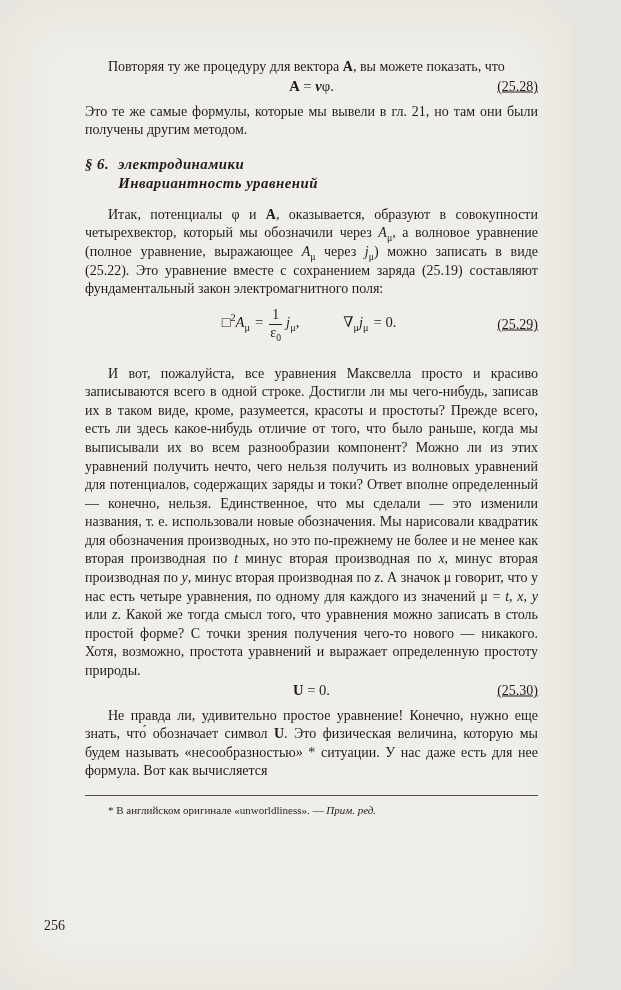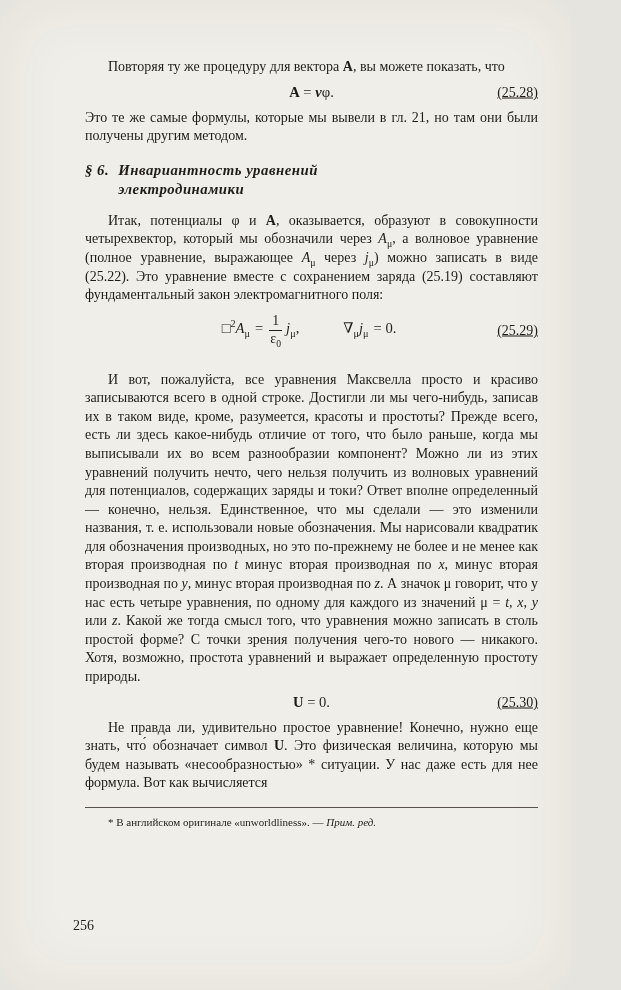--- a/index.html
+++ b/index.html
@@ -23,21 +23,21 @@
   .para.indent { text-indent:23px; }
 
   .i  { font-style:italic; }
   .b  { font-weight:700; }
   .bi { font-weight:700; font-style:italic; }
 
   sub, sup { font-size:0.7em; line-height:0; }
 
   .equation {
     position:relative; text-align:center;
-    font-size:14.6px; margin:6px 0 7px; line-height:19px;
+    font-size:14.6px; margin:0 0 7px; line-height:19px;
   }
   .equation.eq-tall { margin:9px 0 24px; }
   .eq-num {
     position:absolute; right:0; top:50%;
     transform:translateY(-50%); font-size:14px;text-decoration:underline;
   }
   .rel { margin:0 5px; }
 
   .frac {
     display:inline-block; vertical-align:middle;
@@ -59,21 +59,21 @@
 
   .footnote {
     margin-top:14px;
     border-top:1px solid #57524b;
     padding-top:6px;
     font-size:11px; line-height:16px;
     text-align:left; text-indent:23px;
   }
 
   .page-number {
-    position:absolute; left:73px; top:918px;
+    position:absolute; left:44px; top:918px;
     font-size:14px;
   }
 </style>
 </head>
 <body>
 
 <div class="page">
   <div class="column">
 
     <p class="para indent"><span>Повторяя ту же процедуру для вектора </span><span class="b">A</span><span>, вы можете показать, что</span></p>
@@ -81,22 +81,22 @@
     <div class="equation">
       <span class="formula"><span class="b">A</span><span> = </span><span class="bi">v</span><span>φ.</span></span>
       <span class="eq-num">(25.28)</span>
     </div>
 
     <p class="para"><span>Это те же самые формулы, которые мы вывели в гл. 21, но там они были получены другим методом.</span></p>
 
     <div class="section-heading">
       <span class="sec-prefix">§ 6.</span>
       <span class="sec-lines">
+        <span>электродинамики</span>
         <span>Инвариантность уравнений</span>
-        <span>электродинамики</span>
       </span>
     </div>
 
     <p class="para indent"><span>Итак, потенциалы φ и </span><span class="b">A</span><span>, оказывается, образуют в совокупности четырехвектор, который мы обозначили через </span><span class="i">A</span><sub>μ</sub><span>, а волновое уравнение (полное уравнение, выражающее </span><span class="i">A</span><sub>μ</sub><span> через </span><span class="i">j</span><sub>μ</sub><span>) можно записать в виде (25.22). Это уравнение вместе с сохранением заряда (25.19) составляют фундаментальный закон электромагнитного поля:</span></p>
 
     <div class="equation eq-tall">
       <span class="formula"><span><span>□</span><sup>2</sup></span><span class="i">A</span><sub>μ</sub><span class="rel">=</span><span class="frac"><span class="num">1</span><span class="den"><span>ε</span><sub>0</sub></span></span><span class="i">j</span><sub>μ</sub><span>,</span><span class="gap"></span><span>∇</span><sub>μ</sub><span class="i">j</span><sub>μ</sub><span class="rel">= 0.</span></span>
       <span class="eq-num">(25.29)</span>
     </div>
 

